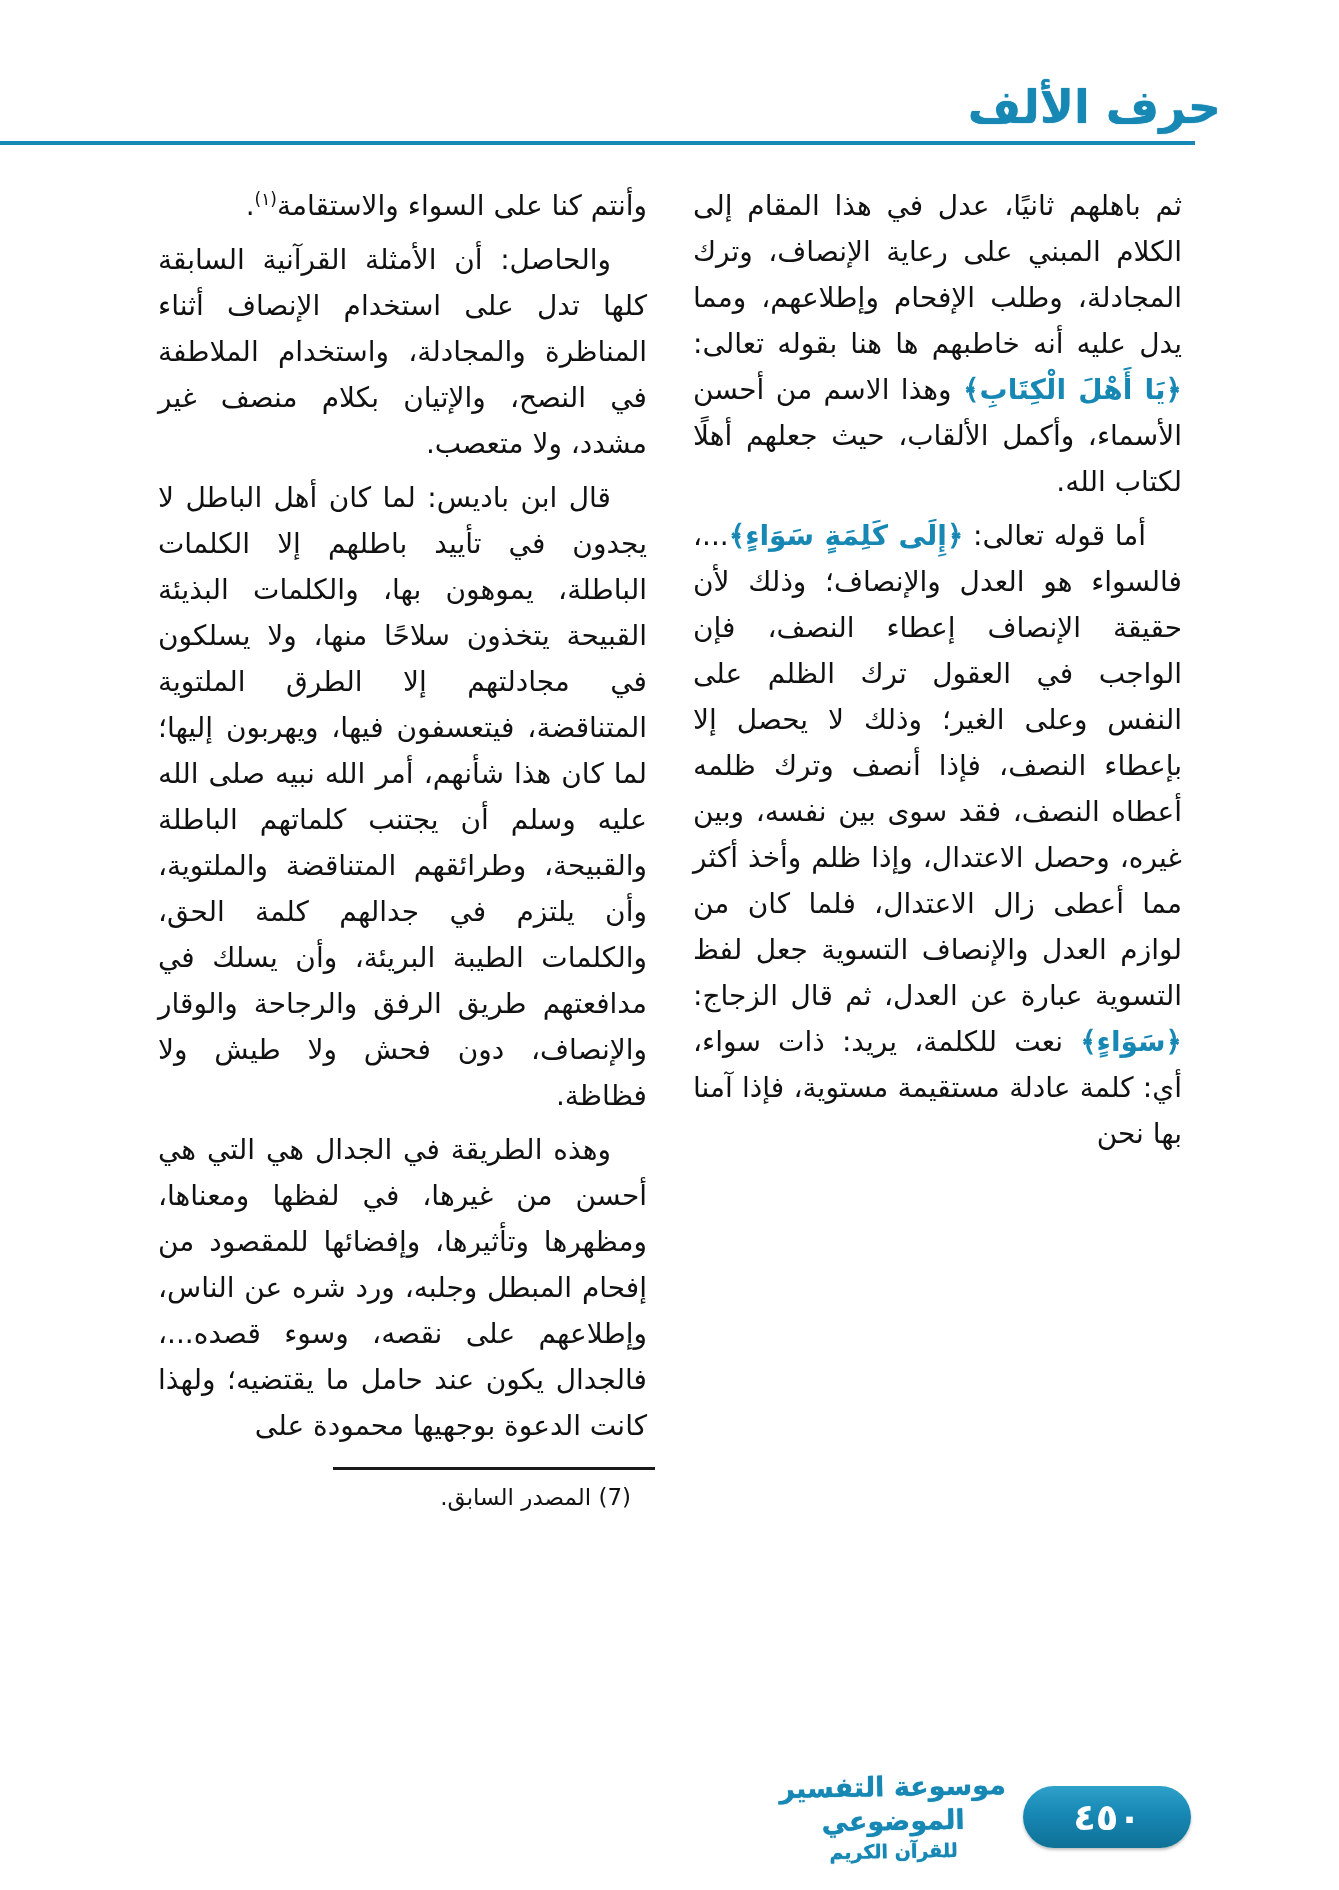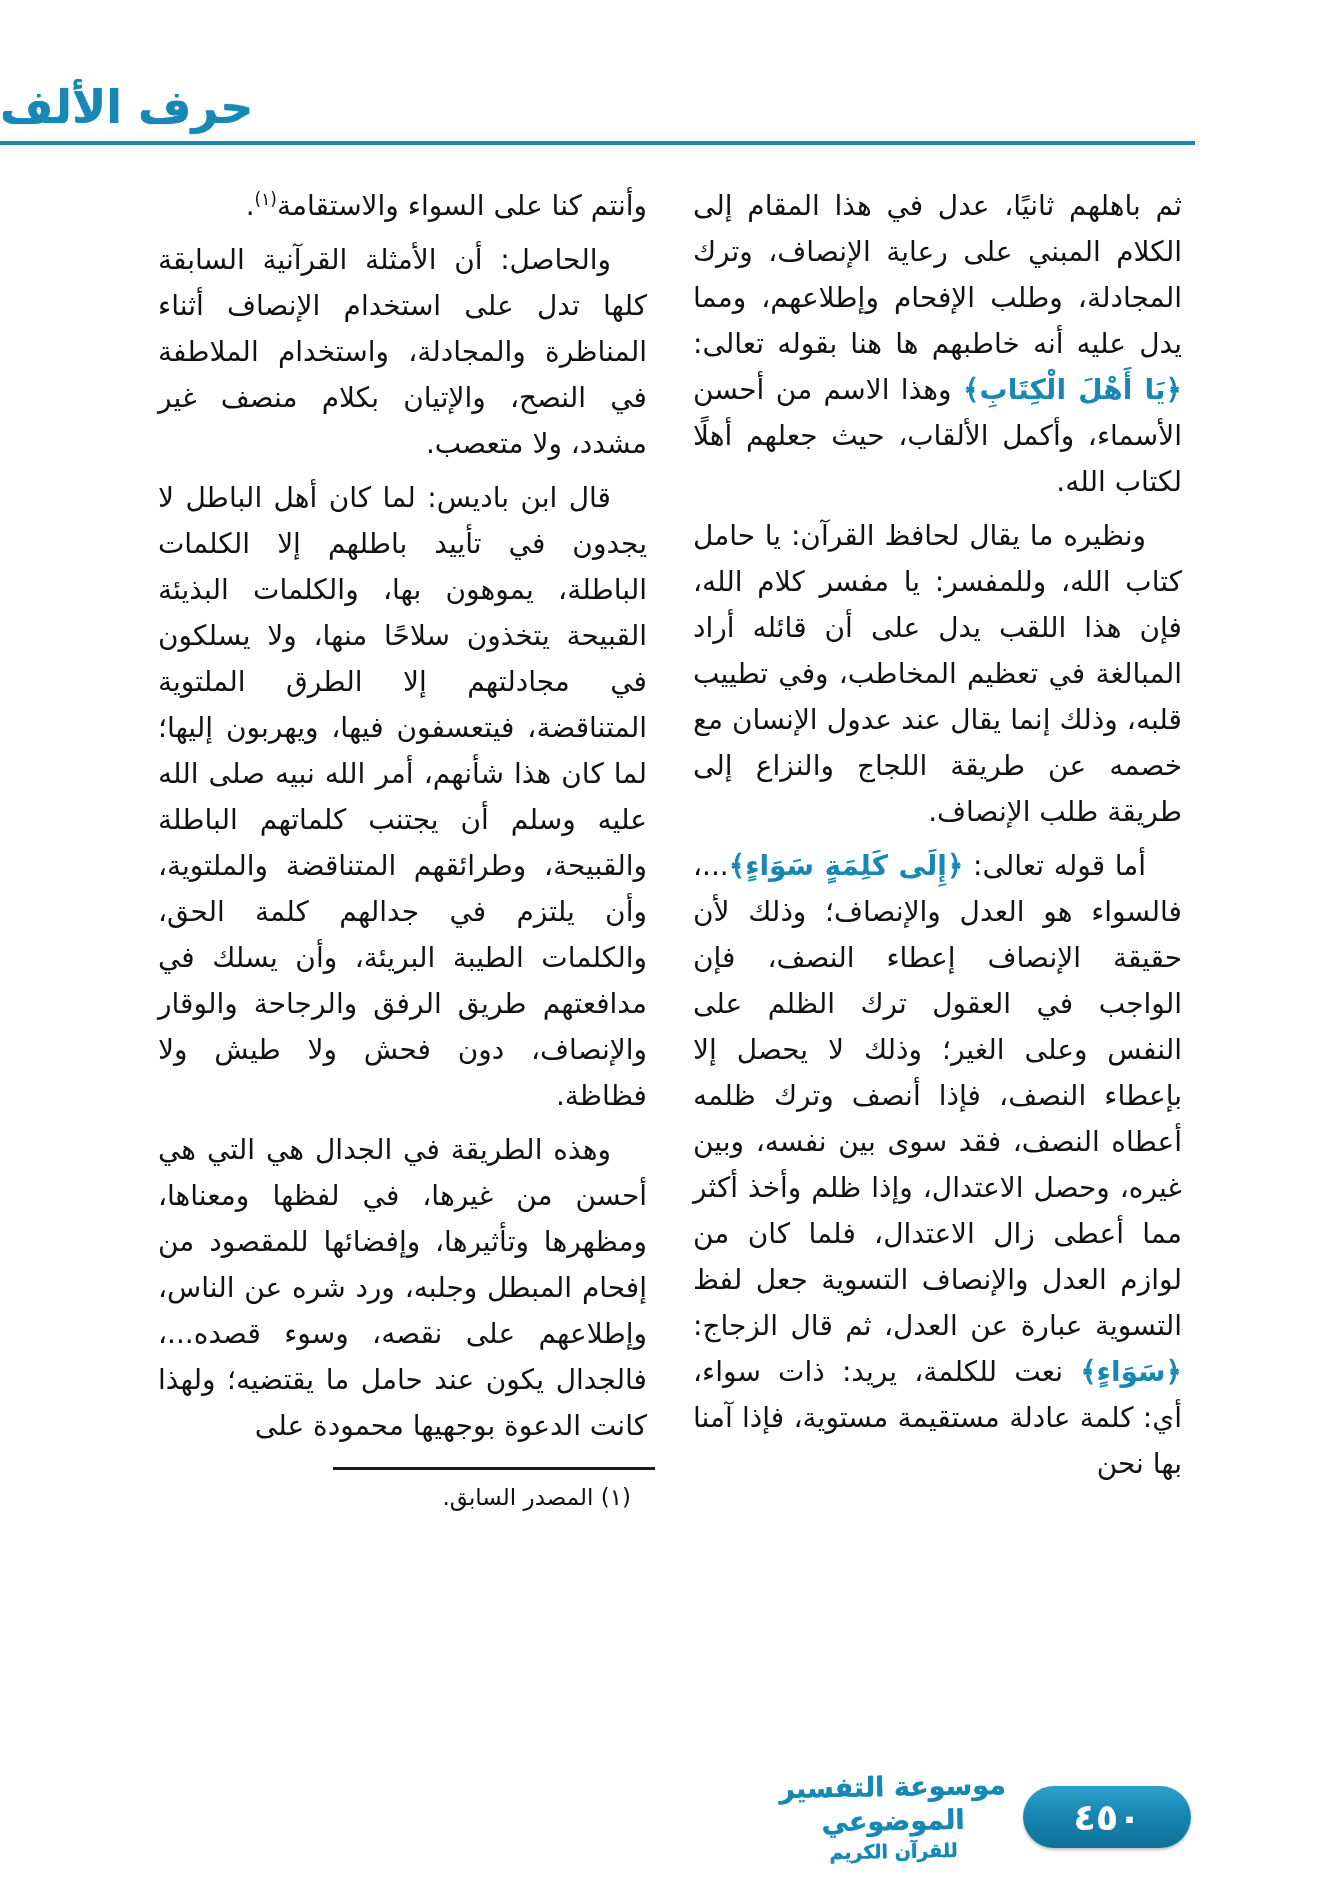--- a/index.html
+++ b/index.html
@@ -19,22 +19,22 @@
     direction: rtl;
     font-family: "DejaVu Sans", sans-serif;
     color: #111111;
     overflow: hidden;
   }
   
   .page-header {
     padding-top: 82px;
   }
   .calligraphy-title {
-    padding-right: 94px;
-    text-align: left;
+    padding-right: 118px;
+    text-align: right;
     font-size: 46px;
     line-height: 1.1;
     font-weight: bold;
     color: var(--accent);
     text-shadow: 0 0 1px var(--accent);
   }
   .header-rule {
     height: 4px;
     background: var(--accent);
     margin-top: 8px;
@@ -132,37 +132,36 @@
     <div class="calligraphy-title">حرف الألف</div>
     <div class="header-rule"></div>
   </header>
 
   <main class="columns">
 
     <section class="col">
       <p class="cont">
         <span>ثم باهلهم ثانيًا، عدل في هذا المقام إلى الكلام المبني على رعاية الإنصاف، وترك المجادلة، وطلب الإفحام وإطلاعهم، ومما يدل عليه أنه خاطبهم ها هنا بقوله تعالى: </span><span class="quran">﴿يَا أَهْلَ الْكِتَابِ﴾</span><span> وهذا الاسم من أحسن الأسماء، وأكمل الألقاب، حيث جعلهم أهلًا لكتاب الله.</span>
       </p>
-      <p>ونظيره ما يقال لحافظ القرآن: يا حامل كتاب الله، وللمفسر: يا مفسر كلام الله، فإن هذا اللقب يدل على أن قائله أراد المبالغة في تعظيم المخاطب، وفي تطييب قلبه، وذلك إنما يقال عند عدول الإنسان مع خصمه عن طريقة اللجاج والنزاع إلى طريقة طلب الإنصاف.</p>
       <p>
         <span>أما قوله تعالى: </span><span class="quran">﴿إِلَى كَلِمَةٍ سَوَاءٍ﴾</span><span>...، فالسواء هو العدل والإنصاف؛ وذلك لأن حقيقة الإنصاف إعطاء النصف، فإن الواجب في العقول ترك الظلم على النفس وعلى الغير؛ وذلك لا يحصل إلا بإعطاء النصف، فإذا أنصف وترك ظلمه أعطاه النصف، فقد سوى بين نفسه، وبين غيره، وحصل الاعتدال، وإذا ظلم وأخذ أكثر مما أعطى زال الاعتدال، فلما كان من لوازم العدل والإنصاف التسوية جعل لفظ التسوية عبارة عن العدل، ثم قال الزجاج: </span><span class="quran">﴿سَوَاءٍ﴾</span><span> نعت للكلمة، يريد: ذات سواء، أي: كلمة عادلة مستقيمة مستوية، فإذا آمنا بها نحن</span>
       </p>
     </section>
 
     <section class="col">
       <p class="cont">
         <span>وأنتم كنا على السواء والاستقامة</span><sup class="fn-ref">(١)</sup><span>.</span>
       </p>
       <p>والحاصل: أن الأمثلة القرآنية السابقة كلها تدل على استخدام الإنصاف أثناء المناظرة والمجادلة، واستخدام الملاطفة في النصح، والإتيان بكلام منصف غير مشدد، ولا متعصب.</p>
       <p>قال ابن باديس: لما كان أهل الباطل لا يجدون في تأييد باطلهم إلا الكلمات الباطلة، يموهون بها، والكلمات البذيئة القبيحة يتخذون سلاحًا منها، ولا يسلكون في مجادلتهم إلا الطرق الملتوية المتناقضة، فيتعسفون فيها، ويهربون إليها؛ لما كان هذا شأنهم، أمر الله نبيه صلى الله عليه وسلم أن يجتنب كلماتهم الباطلة والقبيحة، وطرائقهم المتناقضة والملتوية، وأن يلتزم في جدالهم كلمة الحق، والكلمات الطيبة البريئة، وأن يسلك في مدافعتهم طريق الرفق والرجاحة والوقار والإنصاف، دون فحش ولا طيش ولا فظاظة.</p>
       <p>وهذه الطريقة في الجدال هي التي هي أحسن من غيرها، في لفظها ومعناها، ومظهرها وتأثيرها، وإفضائها للمقصود من إفحام المبطل وجلبه، ورد شره عن الناس، وإطلاعهم على نقصه، وسوء قصده...، فالجدال يكون عند حامل ما يقتضيه؛ ولهذا كانت الدعوة بوجهيها محمودة على</p>
 
       <div class="footnote">
         <div class="footnote-rule"></div>
-        <div class="footnote-text">(١) المصدر السابق.</div>
+        <div class="footnote-text">(7) المصدر السابق.</div>
       </div>
     </section>
 
   </main>
 
   <footer>
     <div class="emblem">
       <div class="emblem-line1">موسوعة التفسير الموضوعي</div>
       <div class="emblem-line2">للقرآن الكريم</div>
     </div>

